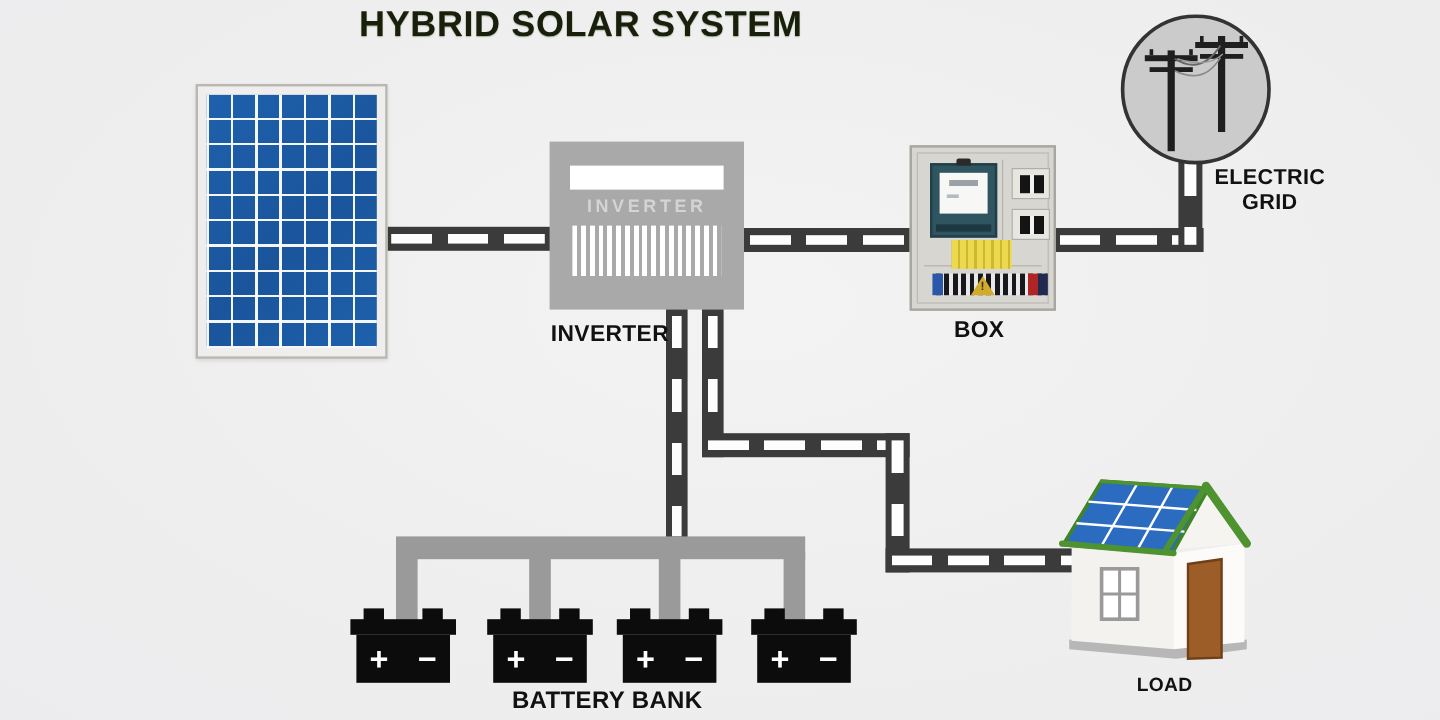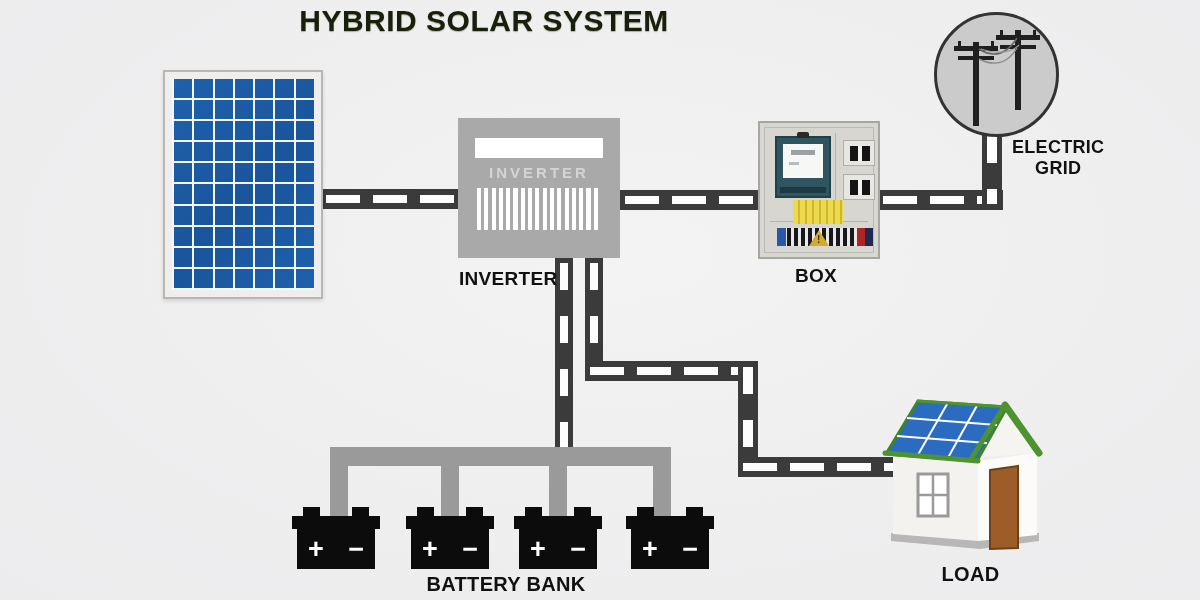--- a/index.html
+++ b/index.html
@@ -251,15 +251,15 @@
     <line x1="58.7" y1="74" x2="89.7" y2="20" stroke="#ffffff" stroke-width="2"></line>
     <line x1="89.3" y1="76" x2="119.3" y2="22" stroke="#ffffff" stroke-width="2"></line>
     <line x1="39" y1="53" x2="129" y2="60" stroke="#ffffff" stroke-width="2"></line>
     <line x1="49" y1="35" x2="139" y2="42" stroke="#ffffff" stroke-width="2"></line>
 
     <line x1="147" y1="22" x2="181" y2="70" stroke="#4e9330" stroke-width="7" stroke-linecap="round"></line>
     <line x1="147" y1="22" x2="113" y2="76" stroke="#4e9330" stroke-width="5" stroke-linecap="round"></line>
     <line x1="27" y1="70" x2="120" y2="78" stroke="#4e9330" stroke-width="5" stroke-linecap="round"></line>
     <line x1="60" y1="18" x2="149" y2="24" stroke="#4e9330" stroke-width="3" stroke-linecap="round"></line>
   </svg>
-  <div class="abs lbl center" style="left:918px; top:563px; width:105px; font-size:20px;">LOAD</div>
+  <div class="abs lbl center" style="left:918px; top:563px; width:105px; font-size:16px;">LOAD</div>
 
 </div>
 
 </body></html>

